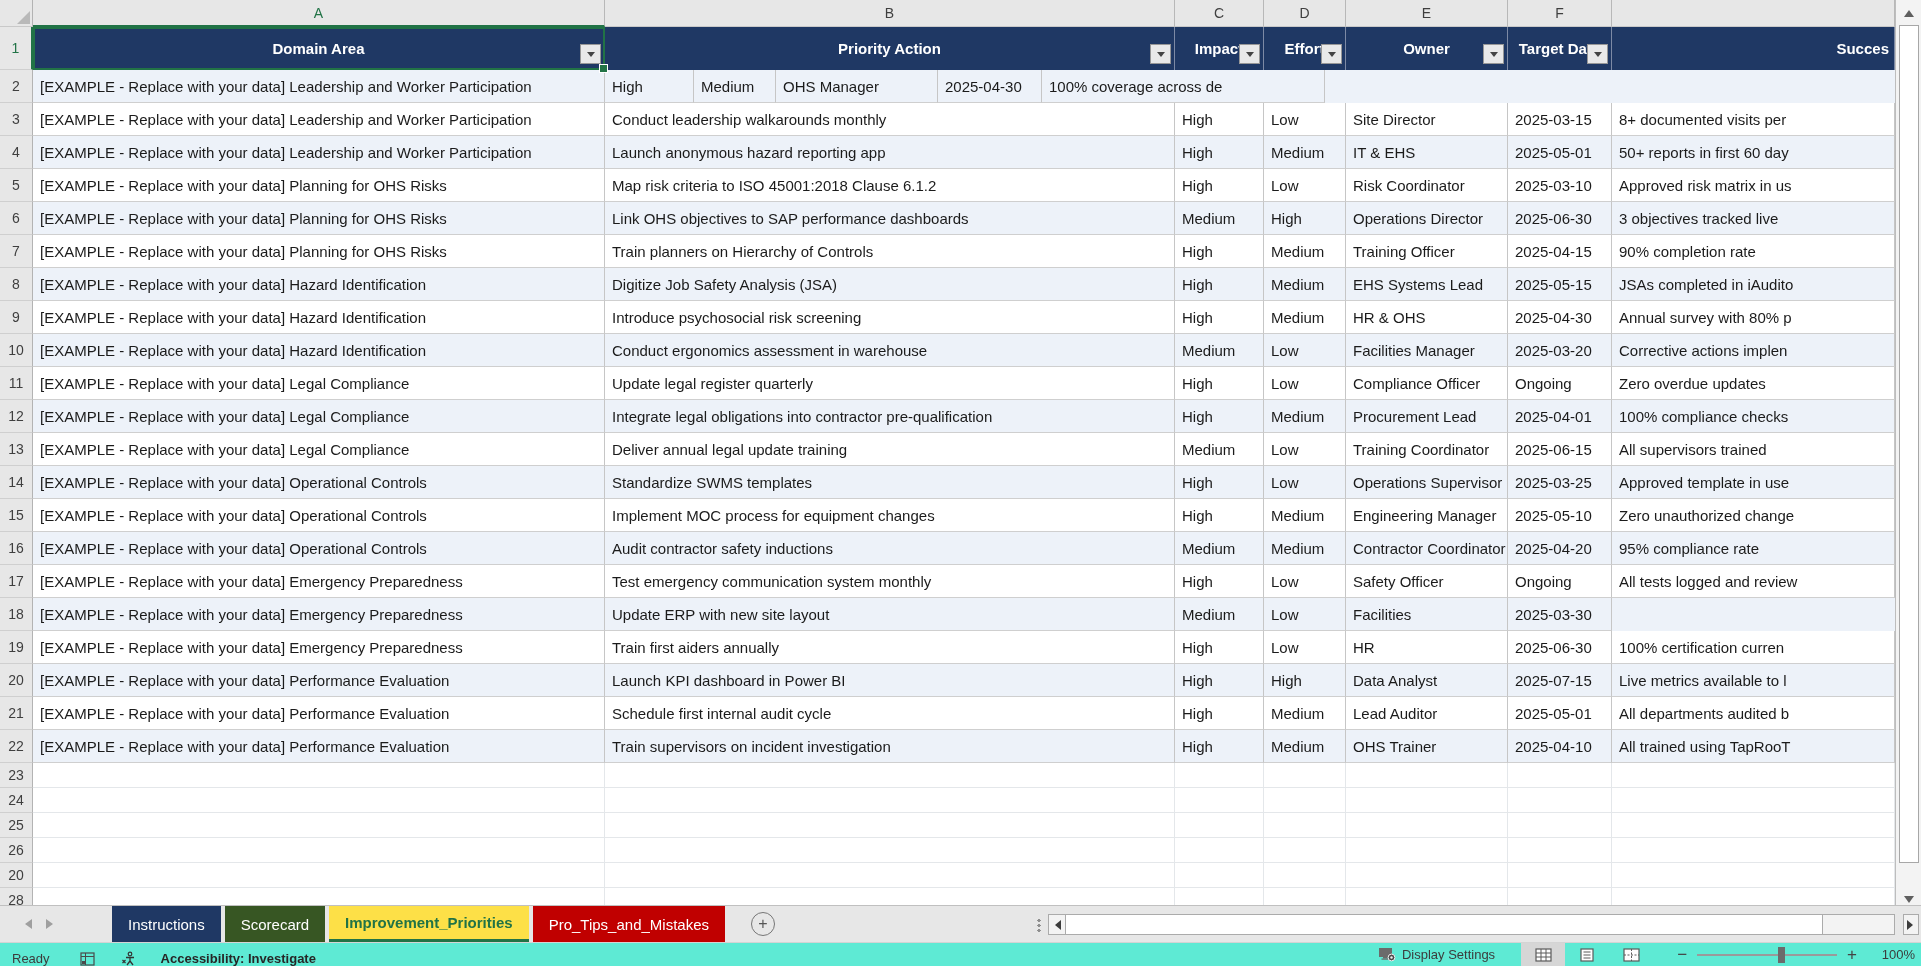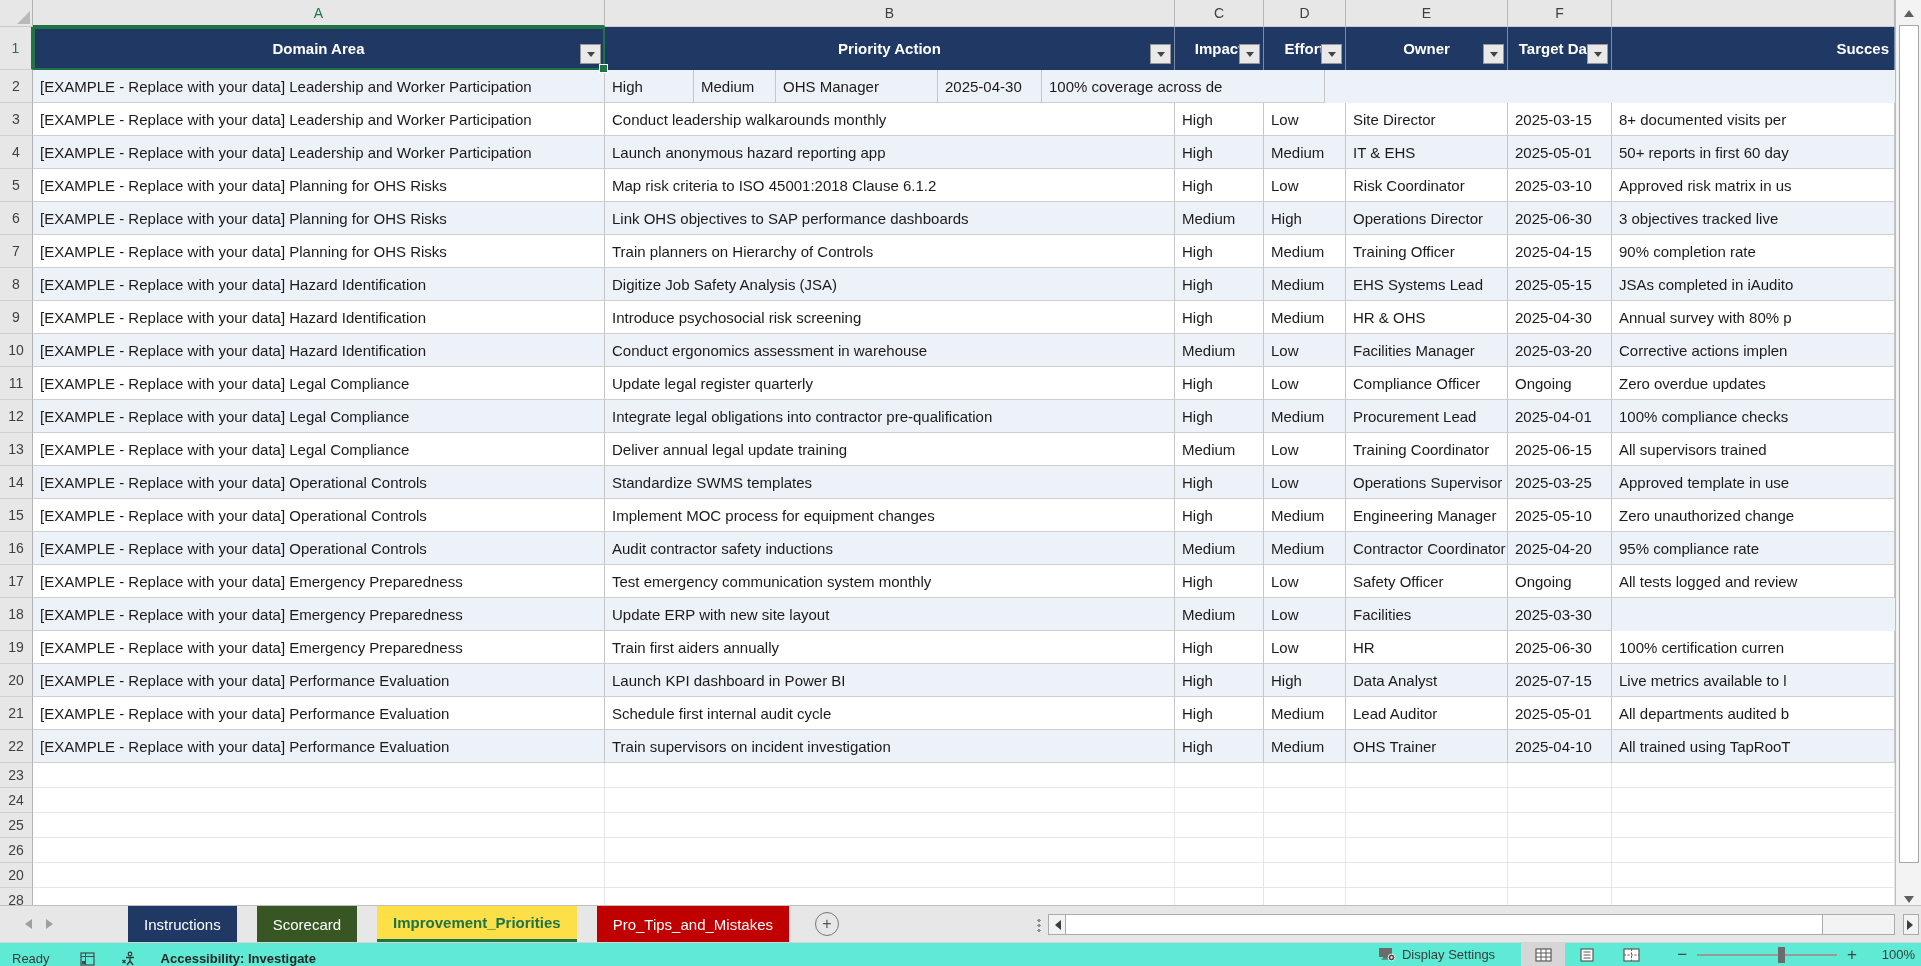--- a/index.html
+++ b/index.html
@@ -61,21 +61,21 @@
   .vsb .btn.bottom{position:absolute;bottom:0;left:0;right:0;}
 
   
   .tabbar{position:absolute;left:0;top:905px;width:1921px;height:37px;background:#e7e7e7;
           border-top:1px solid #c0c0c0;box-sizing:border-box;display:flex;align-items:stretch;}
   .tabnav{display:flex;align-items:center;gap:14px;margin:0 0 0 20px;width:72px;flex:0 0 auto;}
   .tn{width:0;height:0;border:5px solid transparent;}
   .tn.l{border-right:7px solid #9f9f9f;}
   .tn.r{border-left:7px solid #9f9f9f;}
   .tabs{display:flex;align-items:stretch;margin-left:20px;}
-  .tab{display:flex;align-items:center;padding:0 16px;margin-right:4px;font-size:15px;color:#fff;cursor:default;margin-left:16px;}
+  .tab{display:flex;align-items:center;padding:0 16px;margin-right:4px;font-size:15px;color:#fff;cursor:default;}
   .tab.navy{background:#1F3864;}
   .tab.green{background:#375623;}
   .tab.red{background:#C00000;}
   .tab.active{background:#fde047;color:#217346;font-weight:bold;border-bottom:3px solid #217346;box-sizing:border-box;}
   .addsheet{width:22px;height:22px;border:1px solid #767676;border-radius:50%;margin:auto 0 auto 22px;
             display:flex;align-items:center;justify-content:center;font-size:16px;color:#555;line-height:1;}
 
   .dots{position:absolute;left:1037px;top:12px;width:4px;height:14px;
         background:radial-gradient(circle,#8f8f8f 1.6px,transparent 1.8px) 0 0/4px 5px repeat-y;}
   .hsb{position:absolute;left:1048px;top:8px;width:847px;height:21px;border:1px solid #ababab;background:#f3f3f3;

